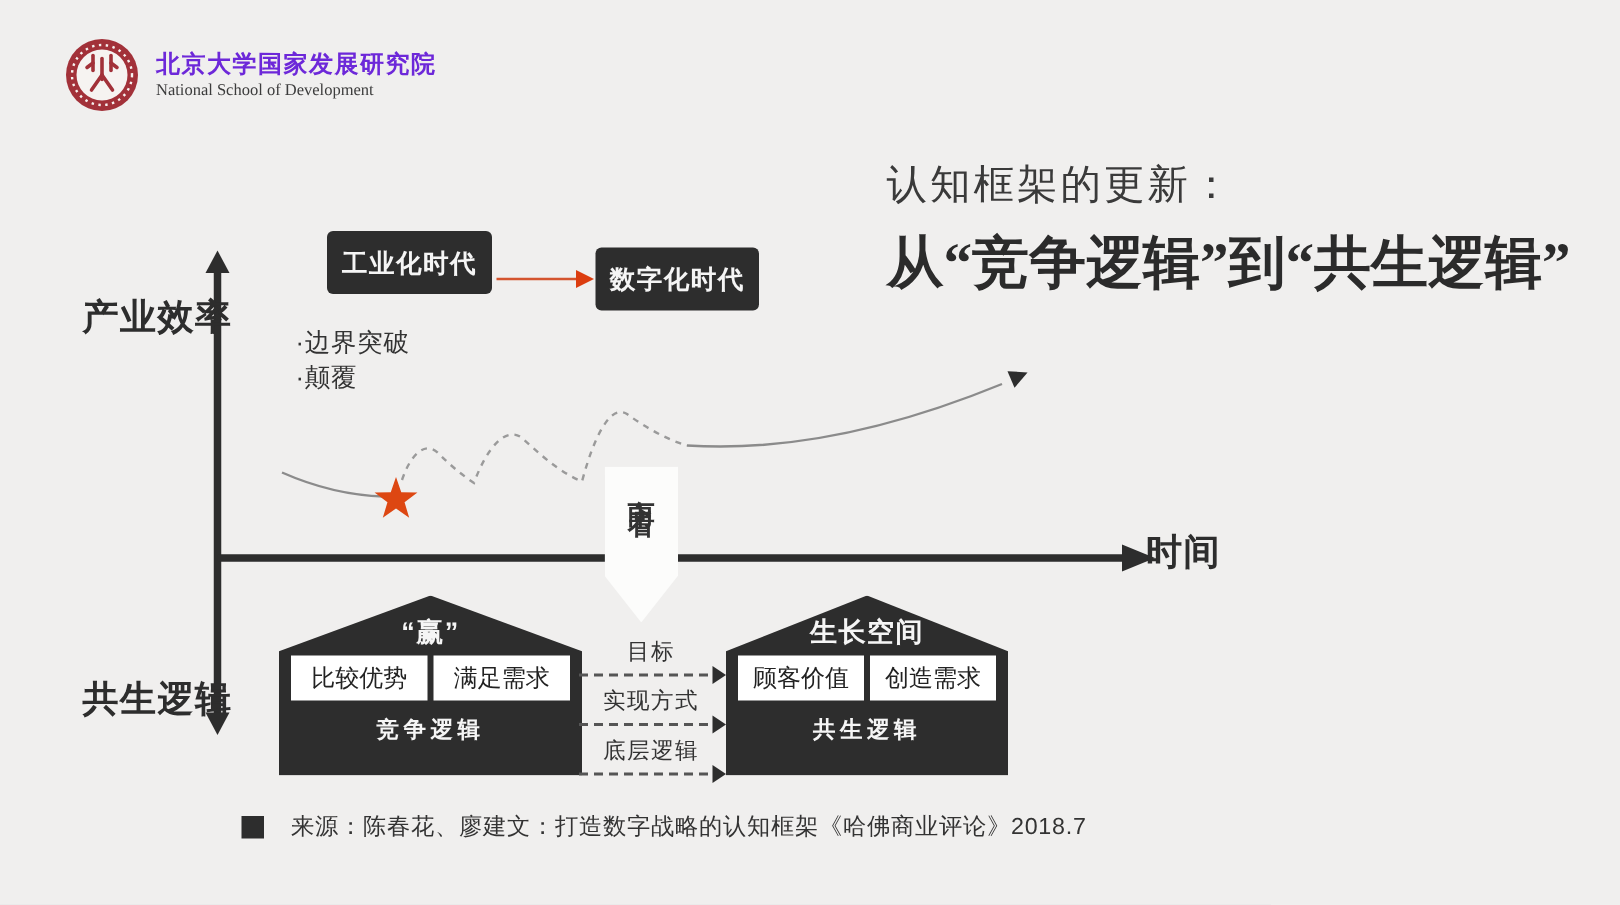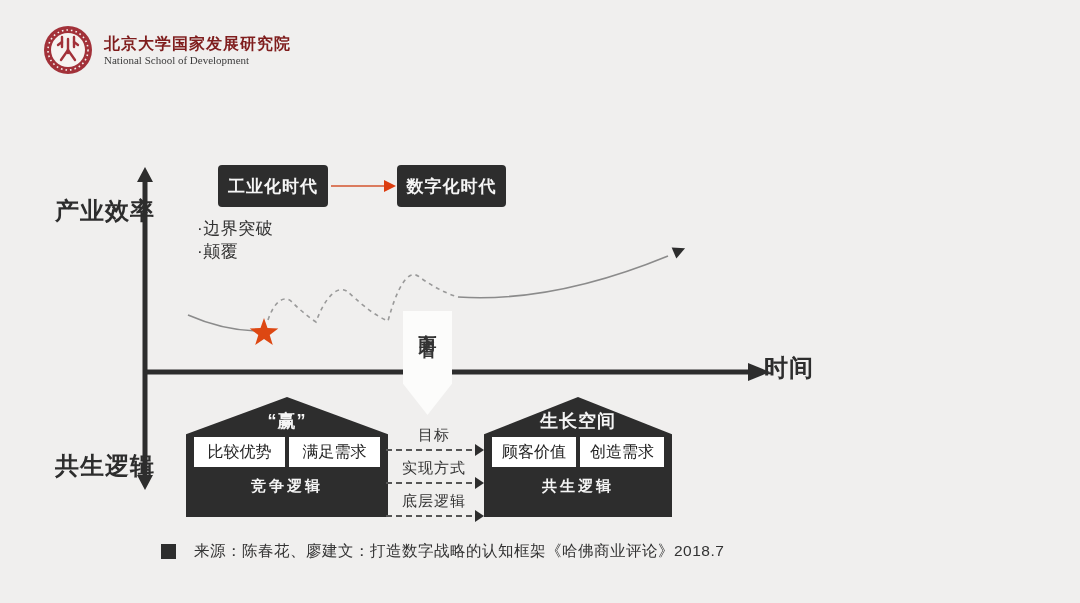--- a/index.html
+++ b/index.html
@@ -4,36 +4,36 @@
 <style>
   html,body{margin:0;padding:0;background:#e8e7e6;}
   .slide{
     position:relative;width:1080px;height:603px;margin:0 auto;
     background:#f0efee;overflow:hidden;
     font-family:"Liberation Sans","DejaVu Sans",sans-serif;color:#2d2d2d;
   }
   
   .header{position:absolute;left:42px;top:24px;display:flex;align-items:center;gap:10px;}
   .logo-svg{width:52px;height:52px;display:block;}
-  .org-cn{font-size:16px;font-weight:bold;color:#7f1d1d;letter-spacing:1px;line-height:19px;}
+  .org-cn{font-size:16px;font-weight:bold;color:#6d28d9;letter-spacing:1px;line-height:19px;}
   .org-en{font-size:11px;color:#3c3c3c;font-family:"Liberation Serif","DejaVu Serif",serif;line-height:14px;}
   
   .title-block{position:absolute;left:591px;top:105px;width:460px;}
   .title-sub{font-size:27px;color:#3a3a3a;font-family:"Liberation Serif","DejaVu Serif",serif;letter-spacing:2px;}
   .title-main{margin-top:9px;font-size:38px;font-weight:bold;color:#2b2b2b;
     font-family:"Liberation Serif","DejaVu Serif",serif;letter-spacing:0px;white-space:nowrap;}
   
   .axis-label{position:absolute;font-size:24px;font-weight:bold;color:#2d2d2d;letter-spacing:1px;}
   .y-top{left:55px;top:195px;}
   .y-bottom{left:55px;top:450px;}
   .x-label{left:764px;top:335px;margin-top:17px;}
   
   .era-box{position:absolute;height:42px;background:#2d2d2d;color:#f5f5f5;border-radius:4px;
     display:flex;align-items:center;justify-content:center;font-size:17px;font-weight:bold;letter-spacing:1px;}
-  .era-1{left:218px;top:165px;width:110px;}
+  .era-1{left:218px;top:154px;width:110px;}
   .era-2{left:397px;top:165px;width:109px;}
   
   .bullets{position:absolute;left:197px;top:217px;font-size:17px;color:#333;line-height:23px;letter-spacing:0.5px;}
   .bullets div{white-space:nowrap;}
   
   .look-down{
     position:absolute;left:403px;top:311px;width:49px;height:104px;
     background:#fcfcfb;filter:drop-shadow(0 2px 3px rgba(0,0,0,0.10));
     clip-path:polygon(0 0,100% 0,100% 70%,50% 100%,0 70%);
     display:flex;justify-content:center;z-index:5;
@@ -87,20 +87,24 @@
         <path d="M26,26 l-7,10"></path>
         <path d="M26,26 l7,10"></path>
       </g>
     </svg>
     <div>
       <div class="org-cn">北京大学国家发展研究院</div>
       <div class="org-en">National School of Development</div>
     </div>
   </div>
 
+  <div class="title-block">
+    <div class="title-sub">认知框架的更新：</div>
+    <div class="title-main">从“竞争逻辑”到“共生逻辑”</div>
+  </div>
 
   <svg class="diagram-svg" width="1080" height="603" viewBox="0 0 1080 603">
 
     <g>
       <line x1="145" y1="178" x2="145" y2="479" stroke="#2d2d2d" stroke-width="5"></line>
       <polygon points="145,167 137,182 153,182" fill="#2d2d2d"></polygon>
       <polygon points="145,490 137,475 153,475" fill="#2d2d2d"></polygon>
     </g>
 
     <g>

